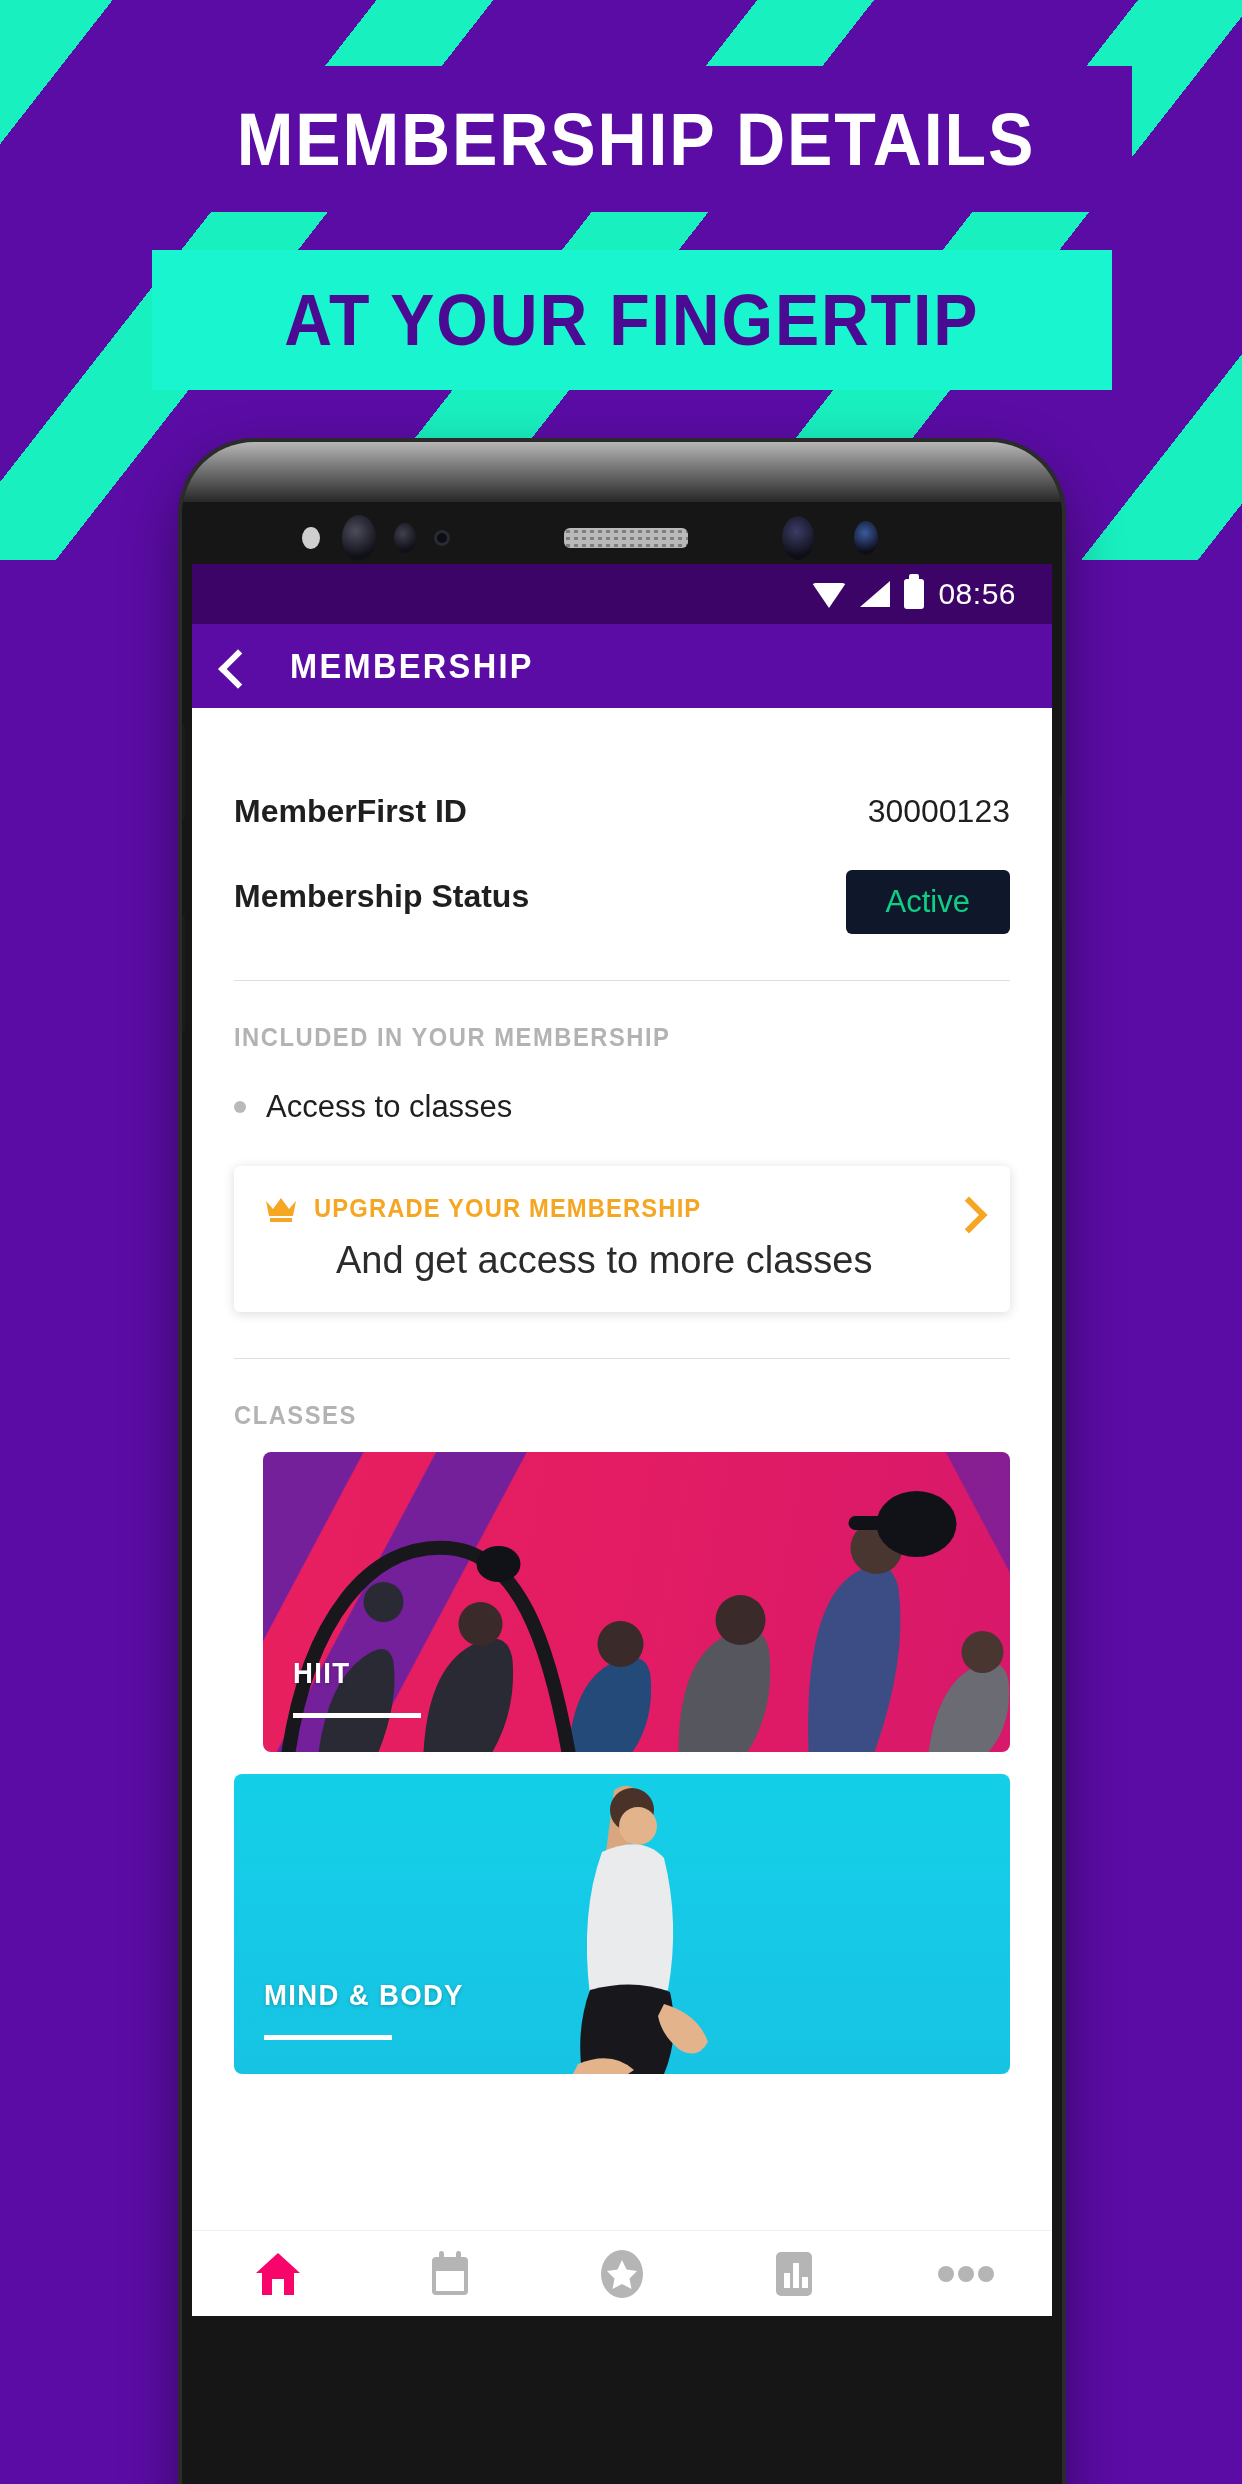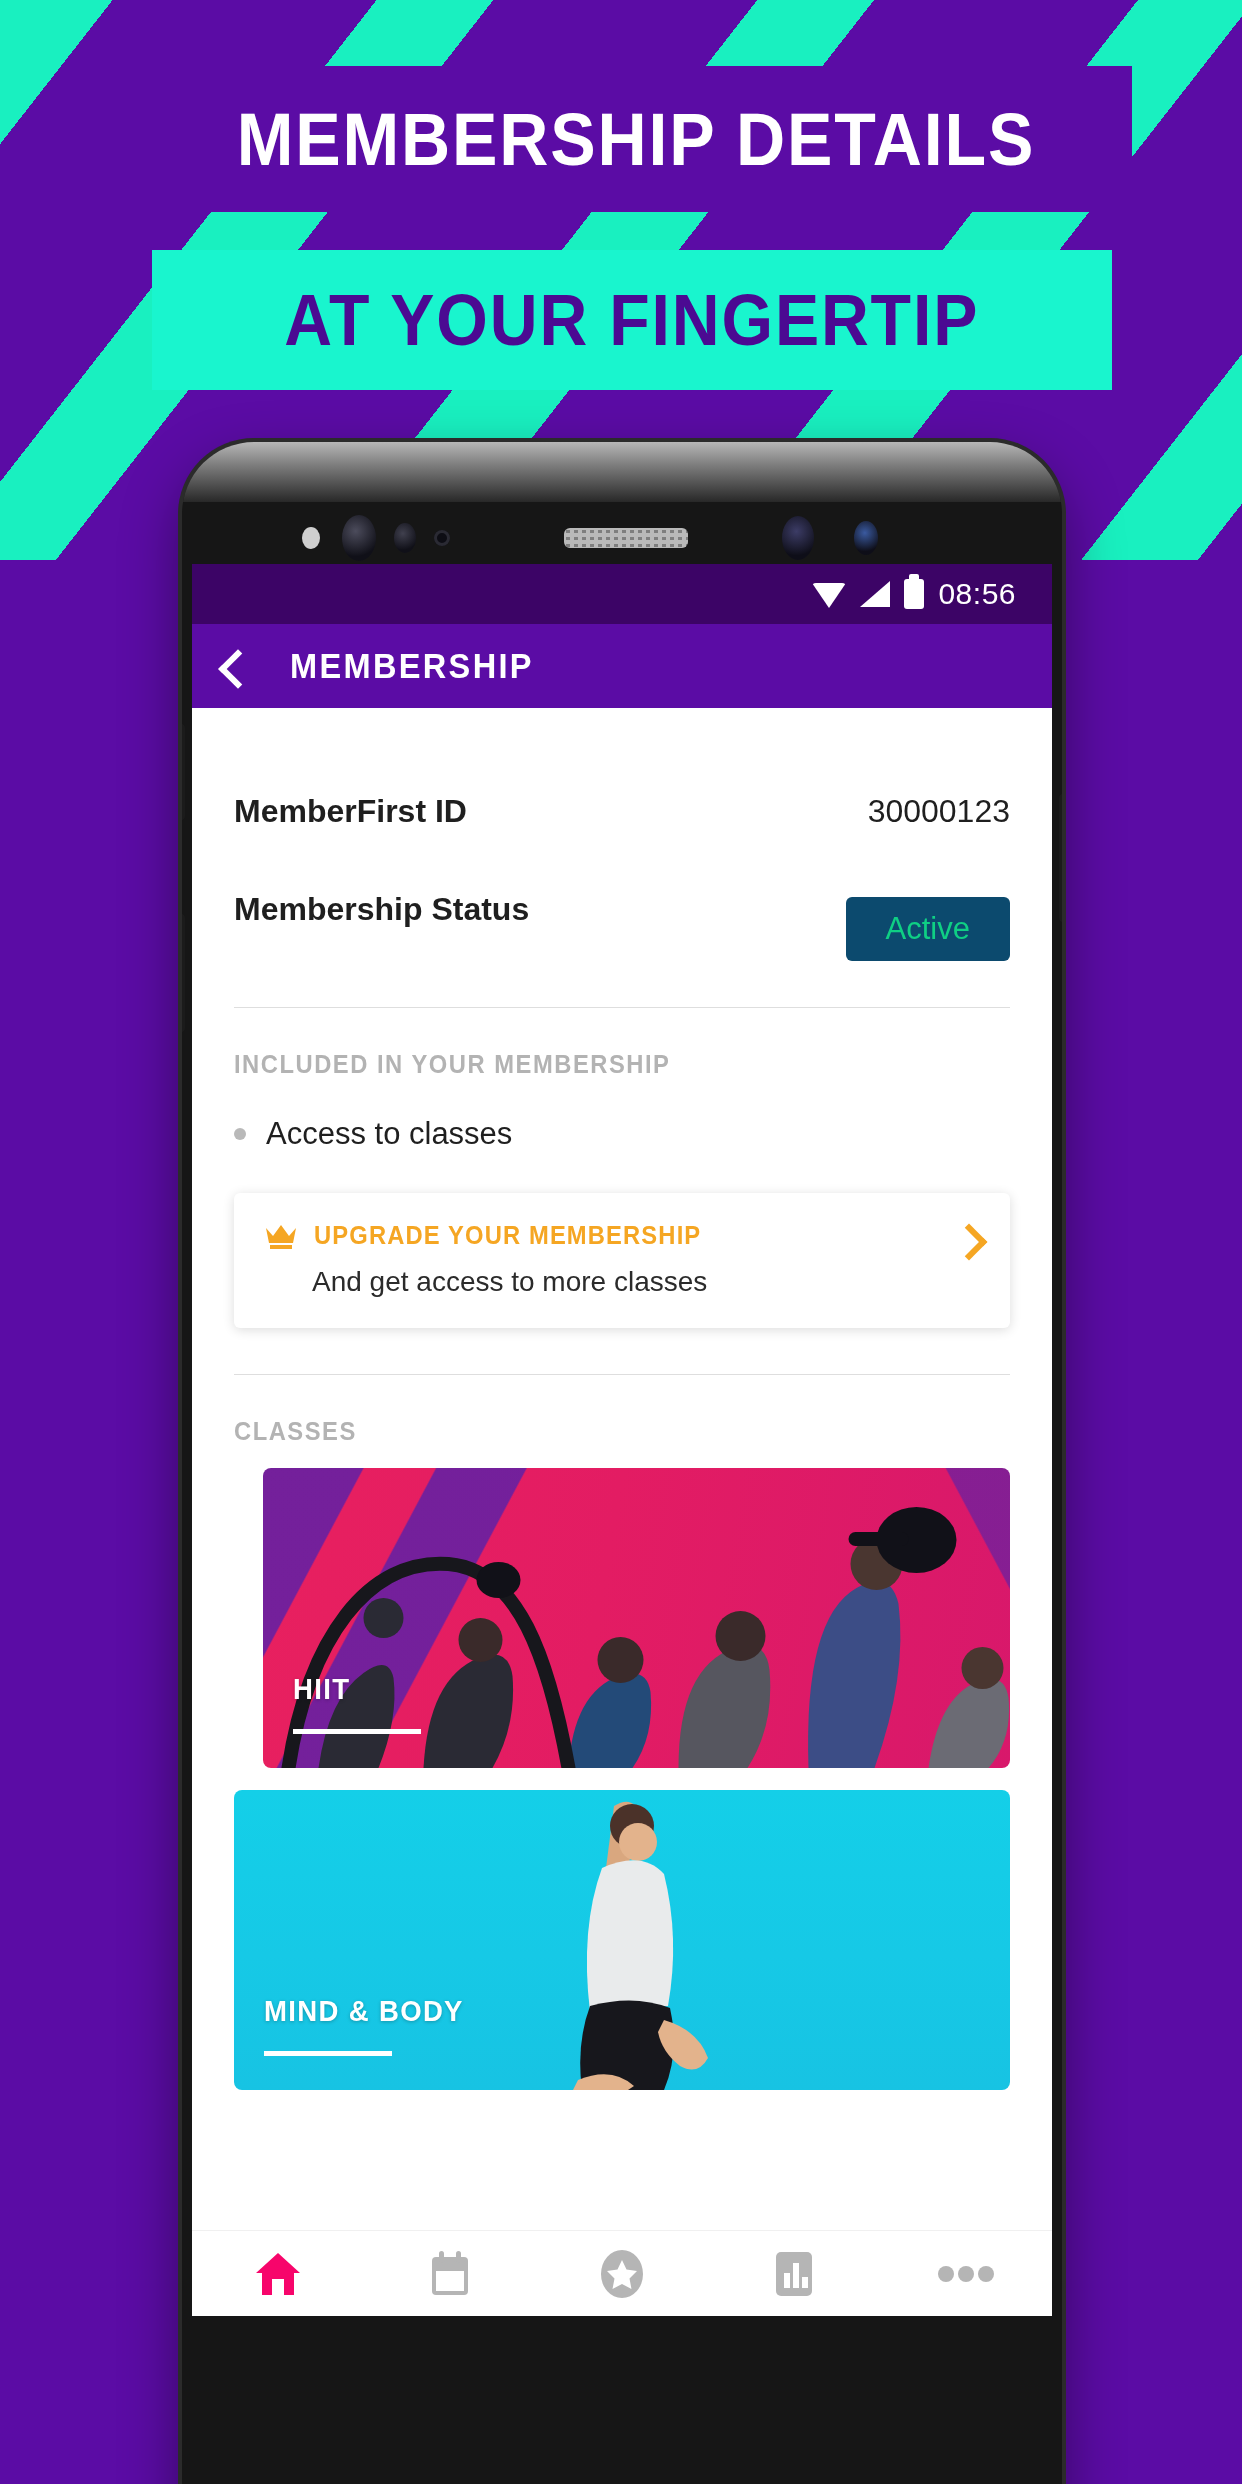--- a/index.html
+++ b/index.html
@@ -149,22 +149,22 @@
   }
 
   
   .content { padding: 13px 42px; background: #fff; height: calc(100% - 60px - 84px - 86px); overflow: hidden; }
 
   .kv-row { display: flex; align-items: center; justify-content: space-between; }
   .kv-row.first { padding-top: 72px; }
   .kv-label { font-size: 32px; color: #1f1f1f; font-weight: 700; }
   .kv-value { font-size: 32px; color: #1f1f1f; }
   .status-pill {
-    margin-top: 39px;
-    background: #0c4a6e; color: #0FCF84;
+    margin-top: 12px;
+    background: #0f172a; color: #0FCF84;
     font-size: 31px; font-weight: 400;
     padding: 14px 40px; border-radius: 6px;
   }
   .row-gap { height: 28px; }
 
   .divider { height: 1px; background: #DEDEDE; margin: 46px 0 0 0; }
 
   .section-label {
     margin-top: 42px;
     font-size: 25px; color: #B3B3B3; font-weight: 700;
@@ -183,21 +183,21 @@
     padding: 28px 30px 30px 30px;
     position: relative;
   }
   .upg-top { display: flex; align-items: center; gap: 16px; }
   .crown { width: 34px; height: 28px; position: relative; flex: 0 0 auto; }
   .crown svg { display: block; }
   .upg-title {
     color: #F5A623; font-size: 25px; font-weight: 700; letter-spacing: 1.2px;
     transform: scaleX(.95); transform-origin: left center;
   }
-  .upg-sub { margin-top: 16px; margin-left: 48px; font-size: 28px; color: #2b2b2b; }
+  .upg-sub { margin-top: 16px; margin-left: 72px; font-size: 38px; color: #2b2b2b; }
   .upg-chev {
     position: absolute; right: 34px; top: 36px;
     width: 20px; height: 20px;
   }
   .upg-chev::before {
     content:''; position:absolute; left:0; top:0;
     width: 20px; height: 20px;
     border-right: 6px solid #F5A623; border-top: 6px solid #F5A623;
     transform: rotate(45deg);
   }

